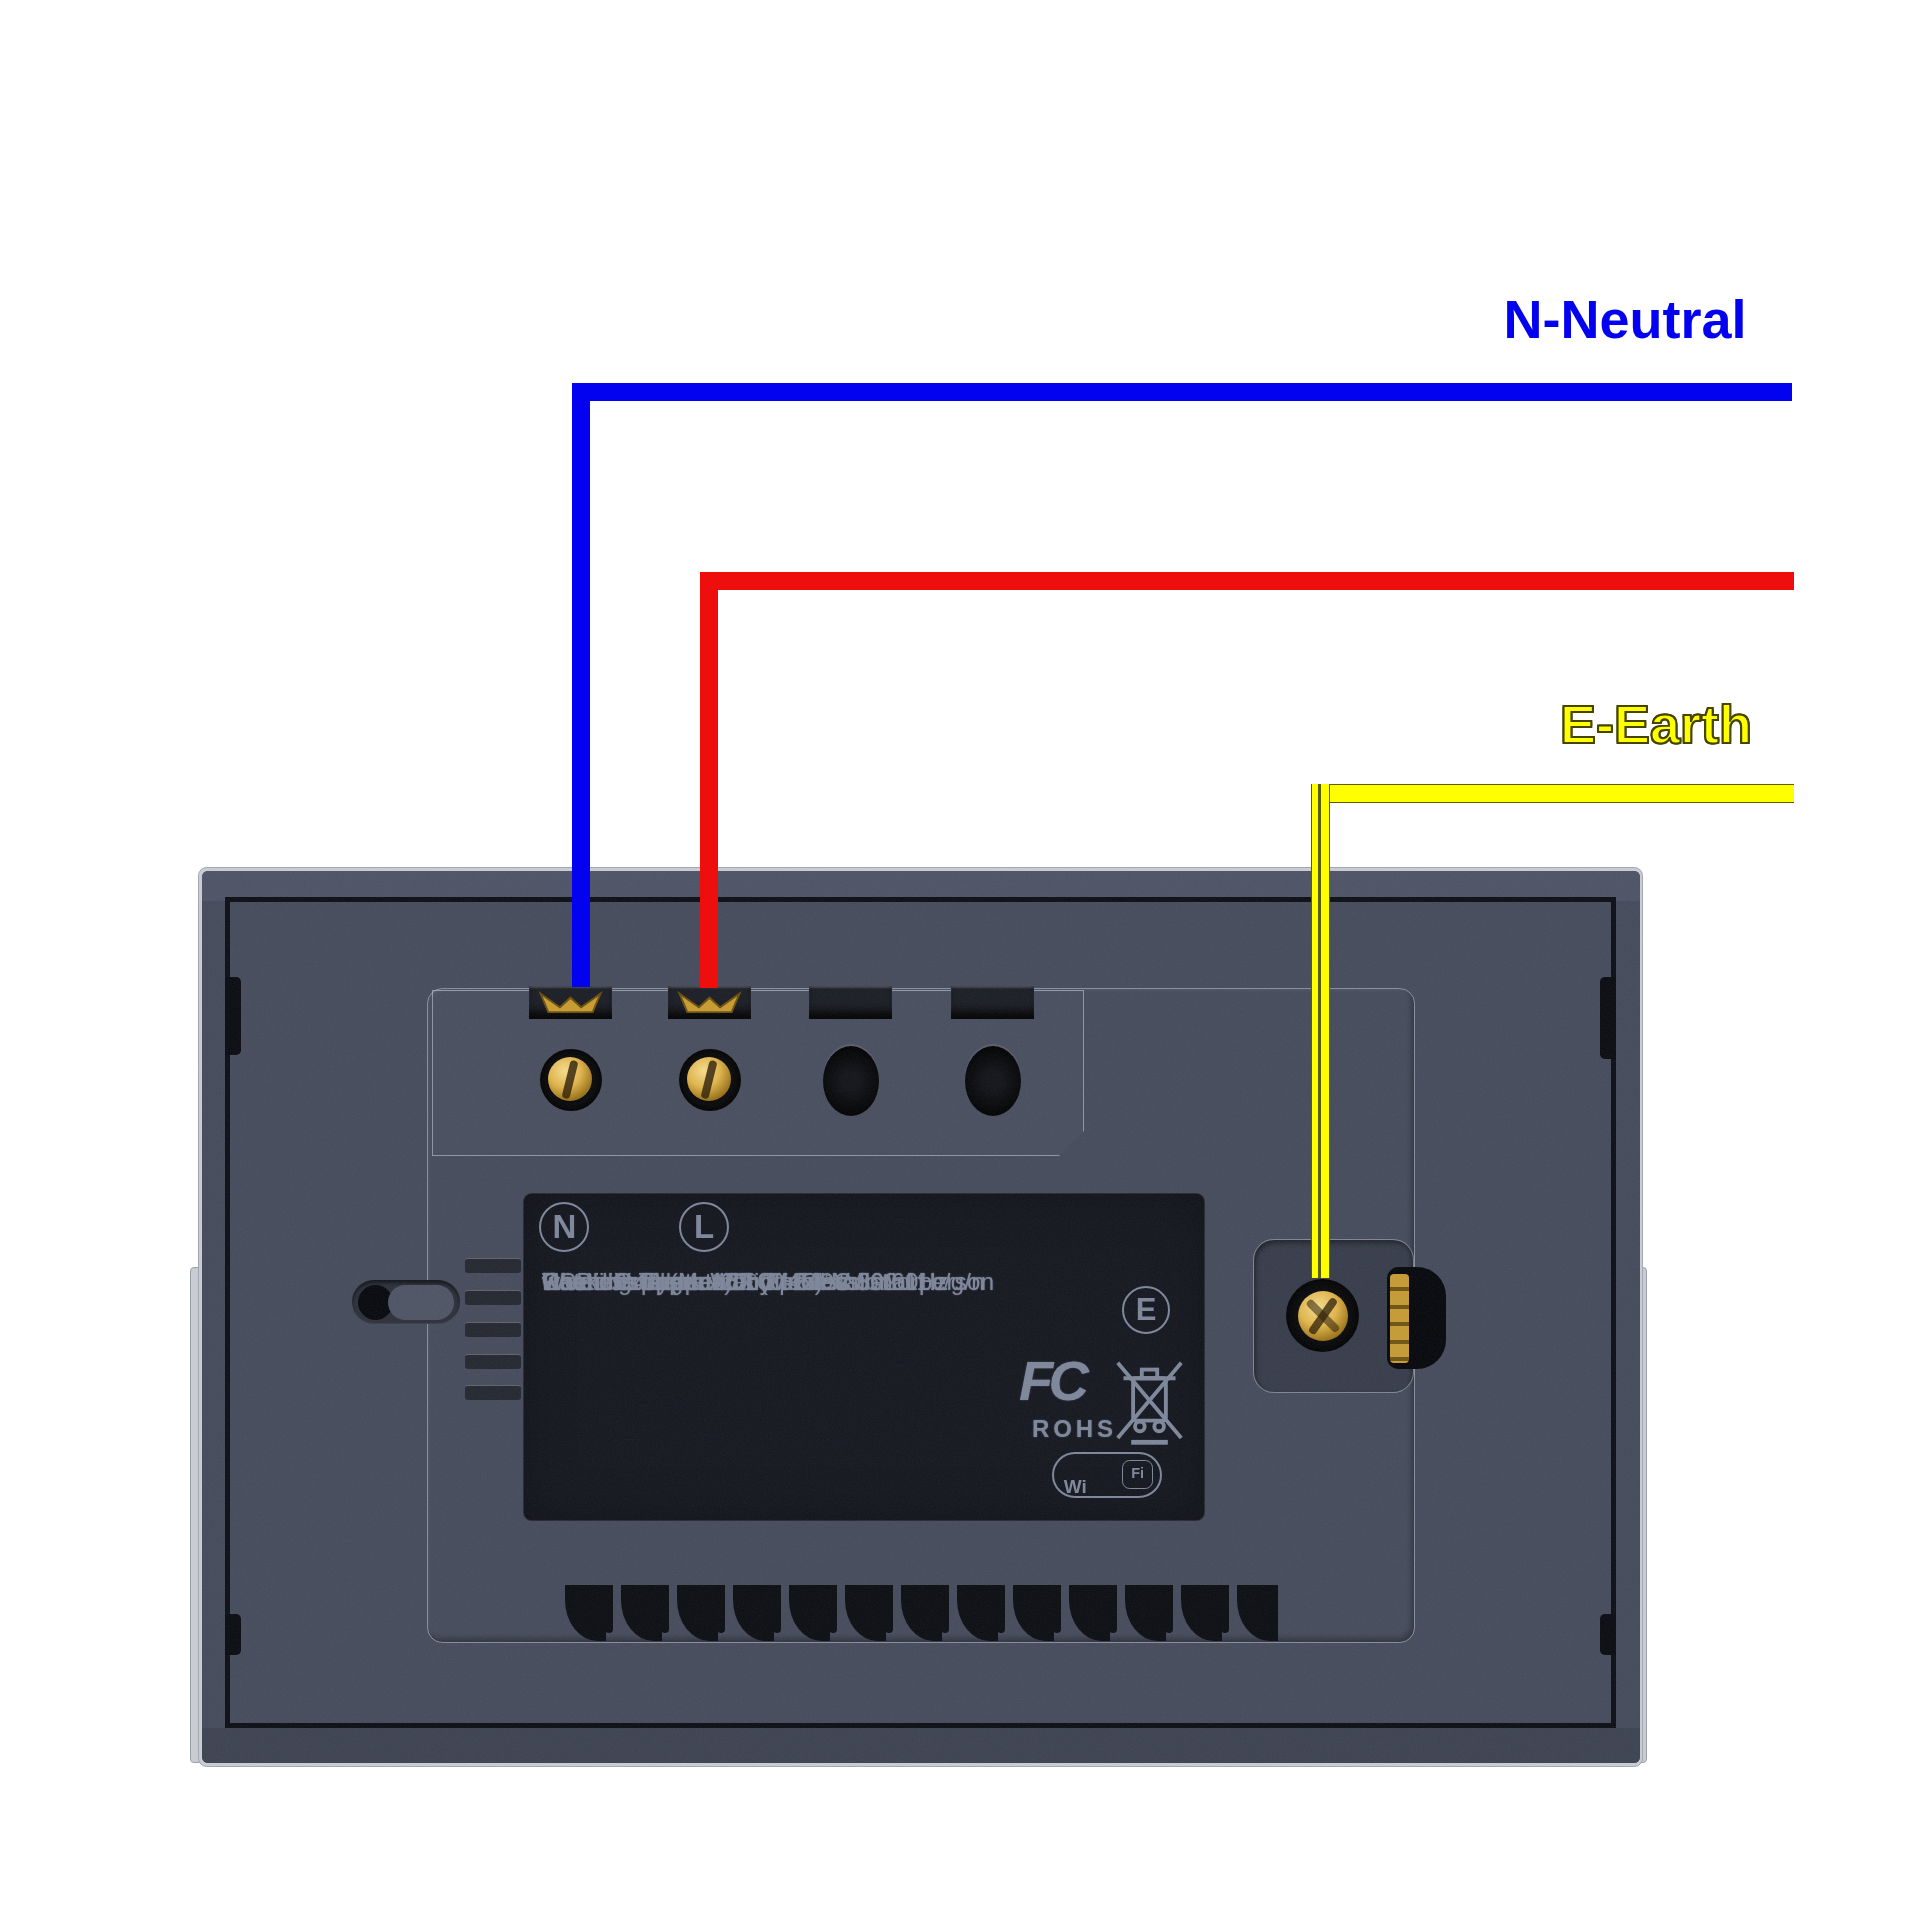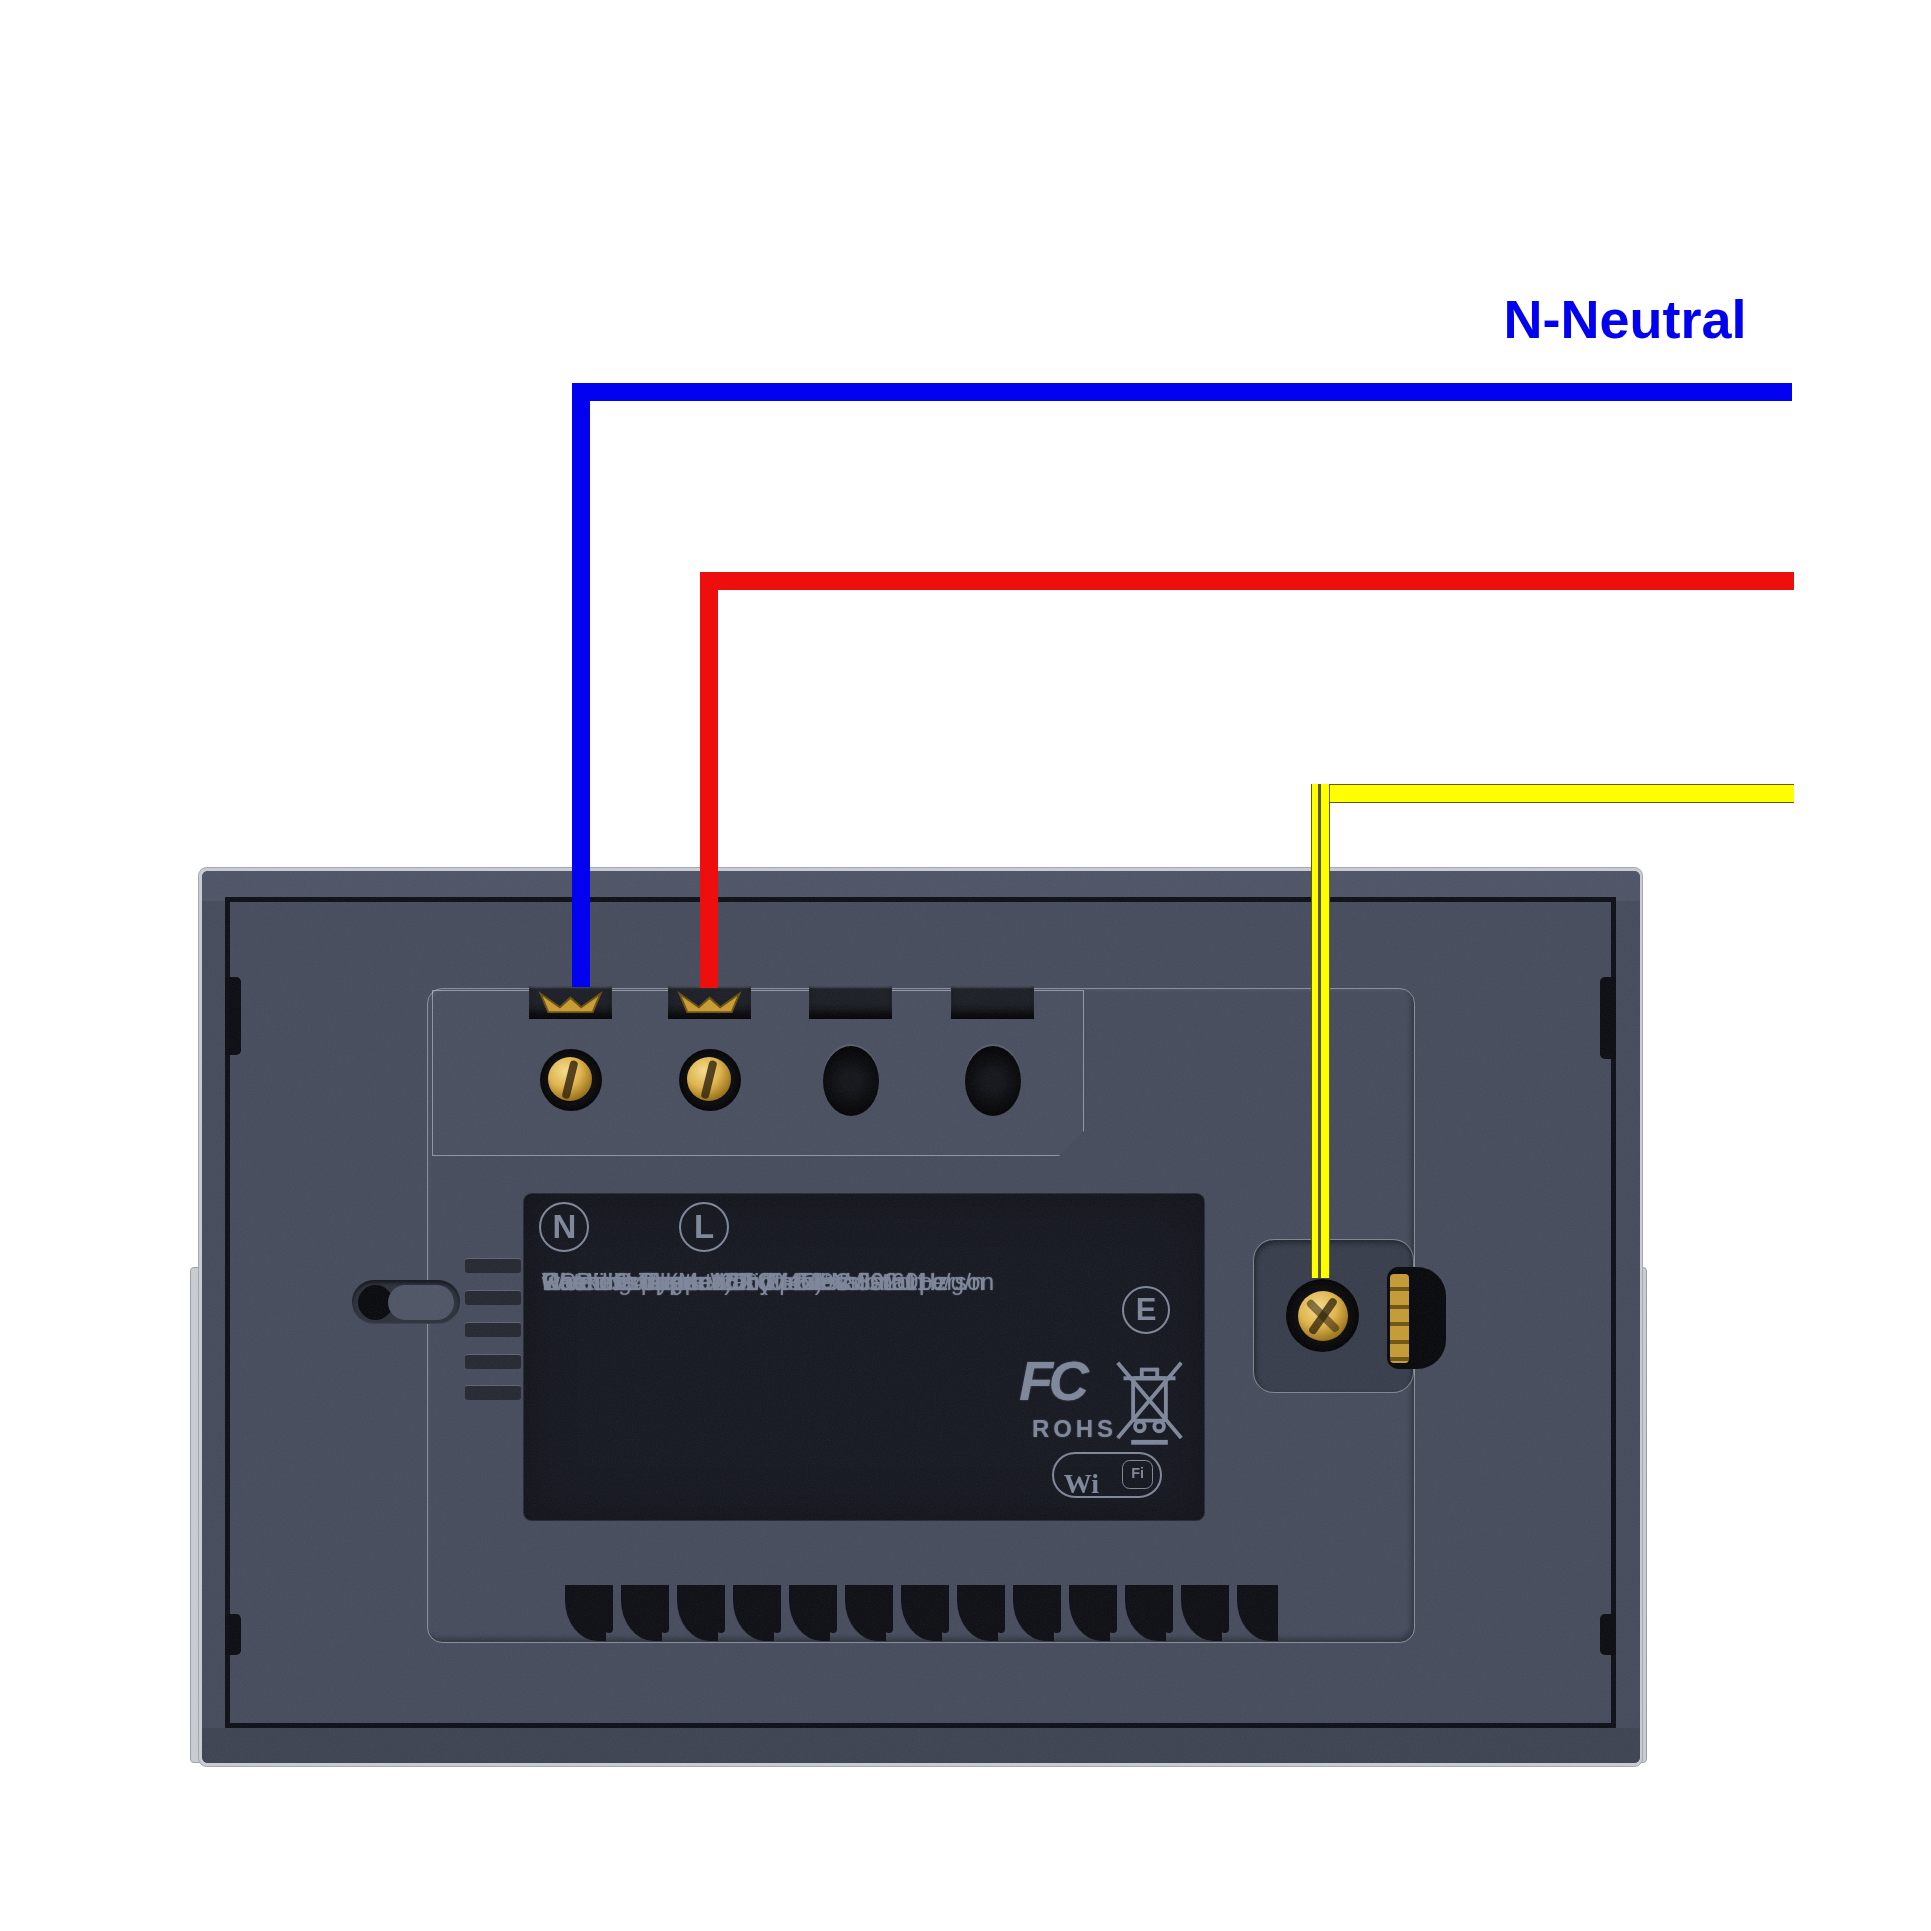--- a/index.html
+++ b/index.html
@@ -89,21 +89,21 @@
   .spec-line{position:relative;display:block;font-size:24px;line-height:31.5px;letter-spacing:0.3px;
          white-space:nowrap;text-shadow:0 0 1.9px rgba(125,134,153,.5);}
   .circ-e{left:598px;top:92px;width:48px;height:48px;border:2.9px solid var(--ink);border-radius:50%;
          font-size:31px;font-weight:bold;text-align:center;line-height:43px;}
   .fcc{left:495px;top:154px;font-size:56px;font-weight:bold;letter-spacing:-4.8px;
        text-shadow:0 0 1.9px rgba(125,134,153,.5);font-style:italic;}
   .rohs{left:508px;top:221px;font-size:24px;font-weight:bold;letter-spacing:3.9px;
        text-shadow:0 0 1.9px rgba(125,134,153,.5);}
   .weee{left:586px;top:155px;}
   .wifi-badge{left:528px;top:258px;width:110px;height:46px;border:2.9px solid var(--ink);border-radius:23px;}
-  .wifi-left{left:9.7px;top:14px;font-size:28px;font-weight:bold;font-family:Liberation Serif, serif;}
+  .wifi-left{left:9.7px;top:22px;font-size:19px;font-weight:bold;}
   .wifi-chip{right:6.8px;top:5.8px;width:31px;height:29px;border:1.9px solid var(--ink);border-radius:7.7px;
        font-size:14.5px;font-weight:bold;text-align:center;line-height:25px;}
 
   
   .e-recess{left:1253px;top:1239px;width:161px;height:154px;border:1.9px solid rgba(200,208,222,.5);
        border-radius:21px;background:rgba(5,8,14,.22);z-index:5;
        box-shadow:inset 1.9px 2.9px 4.8px rgba(0,0,0,.45);}
   .e-hole{left:1286px;top:1279px;width:73px;height:73px;border-radius:50%;
        background:radial-gradient(circle,#14151a 20%,#000 72%);z-index:5;}
   .e-screw{left:1298px;top:1291px;width:50px;height:50px;border-radius:50%;z-index:6;
@@ -121,20 +121,21 @@
   .vent-slit{top:0;width:7.7px;height:48px;background:#0a0c10;border-radius:0 0 3.9px 3.9px;}
 
   .noise{left:198px;top:867px;width:1445px;height:900px;z-index:6;opacity:.55;pointer-events:none;}
 </style>
 </head>
 <body>
 
 <div id="canvas" style="--wire-blue: #0202f0; --wire-red: #ef0e0e; --wire-yellow: #ffff00; --wire-yellow-edge: #5d5d07; --body: #434959; --band: #4c5264; --bottom-band: #3c4150; --silver: #c9ccd2; --seam: #0b0d13; --plate: #14161e; --ink: #7d8699;">
 
   <div class="wire-label lbl-neutral">N-Neutral</div>
+  <div class="wire-label lbl-earth">E-Earth</div>
 
   <div class="flange flange-l"></div>
   <div class="flange flange-r"></div>
   <div class="dev-outer"></div>
   <div class="dev-body"></div>
   <div class="top-band"></div>
   <div class="bottom-band"></div>
   <div class="face"></div>
   <div class="seam seam-top"></div>
   <div class="seam seam-bottom"></div>

